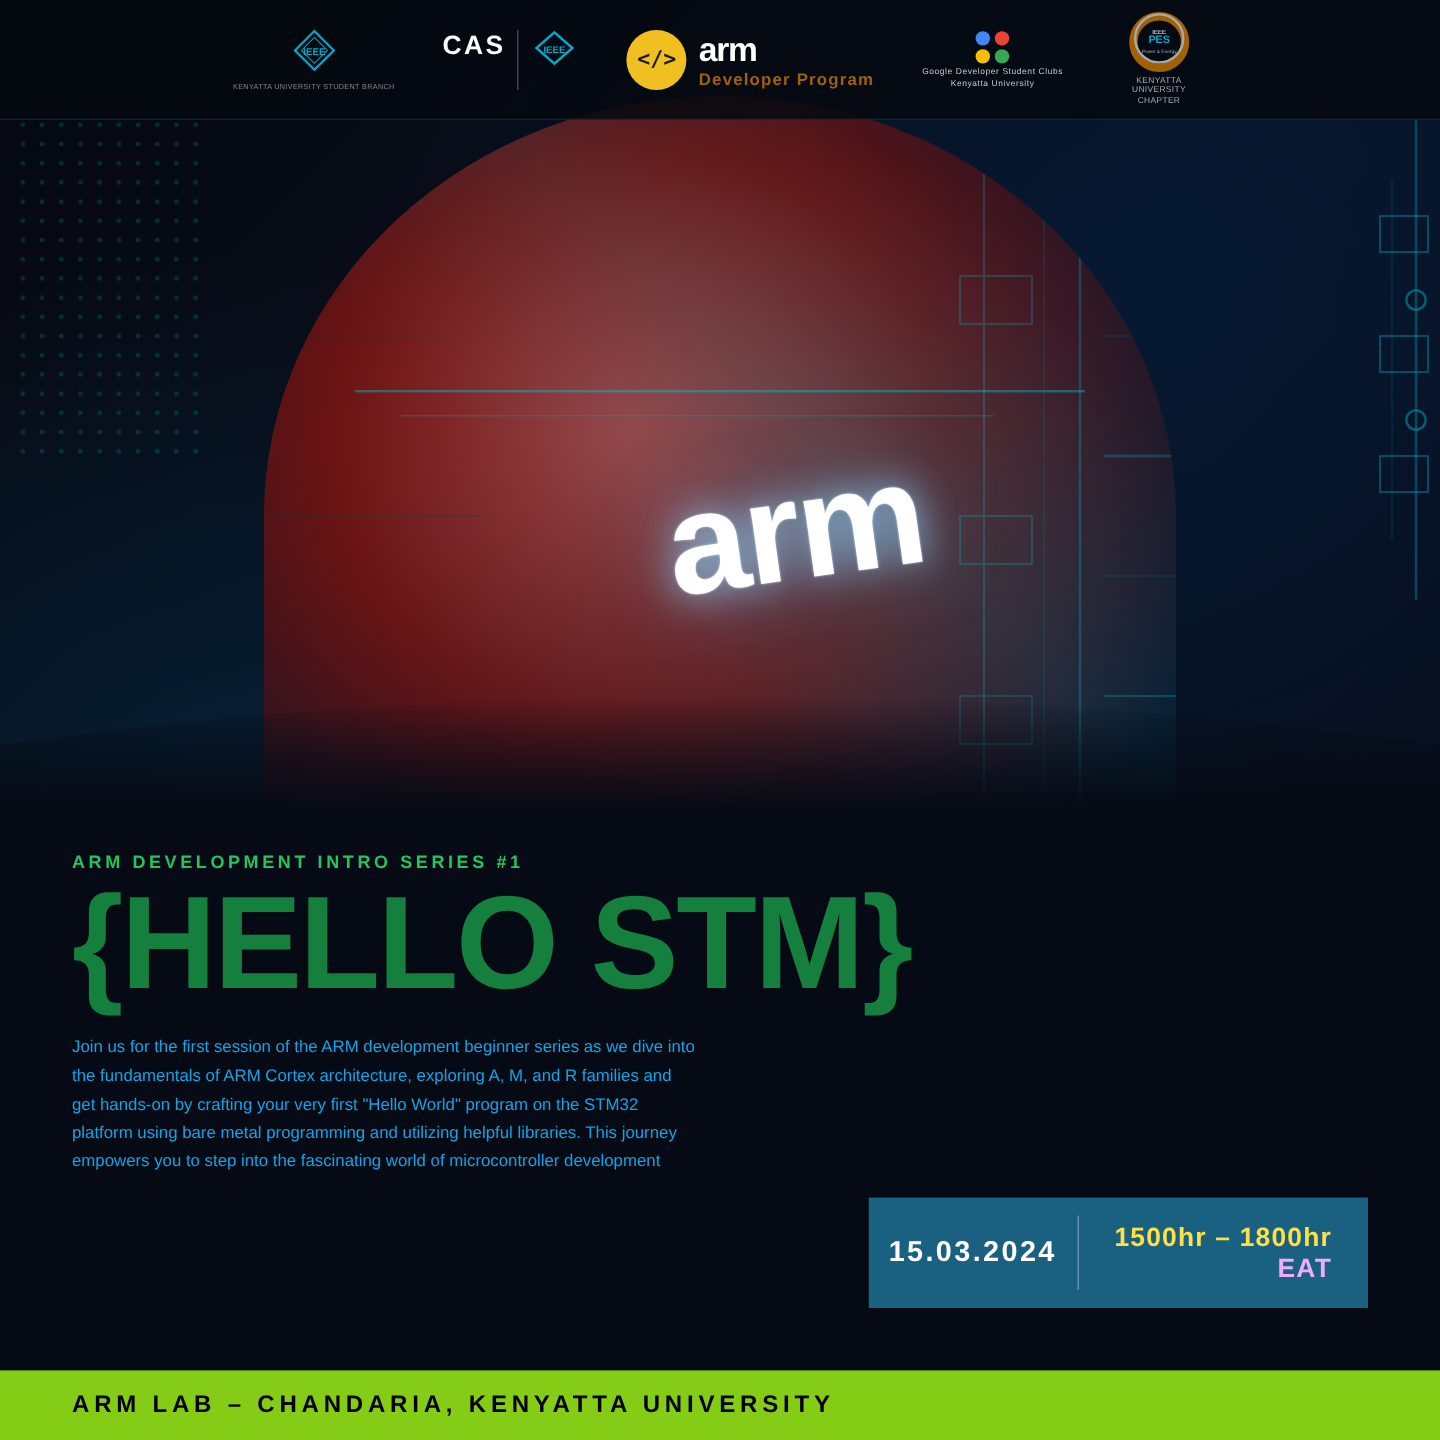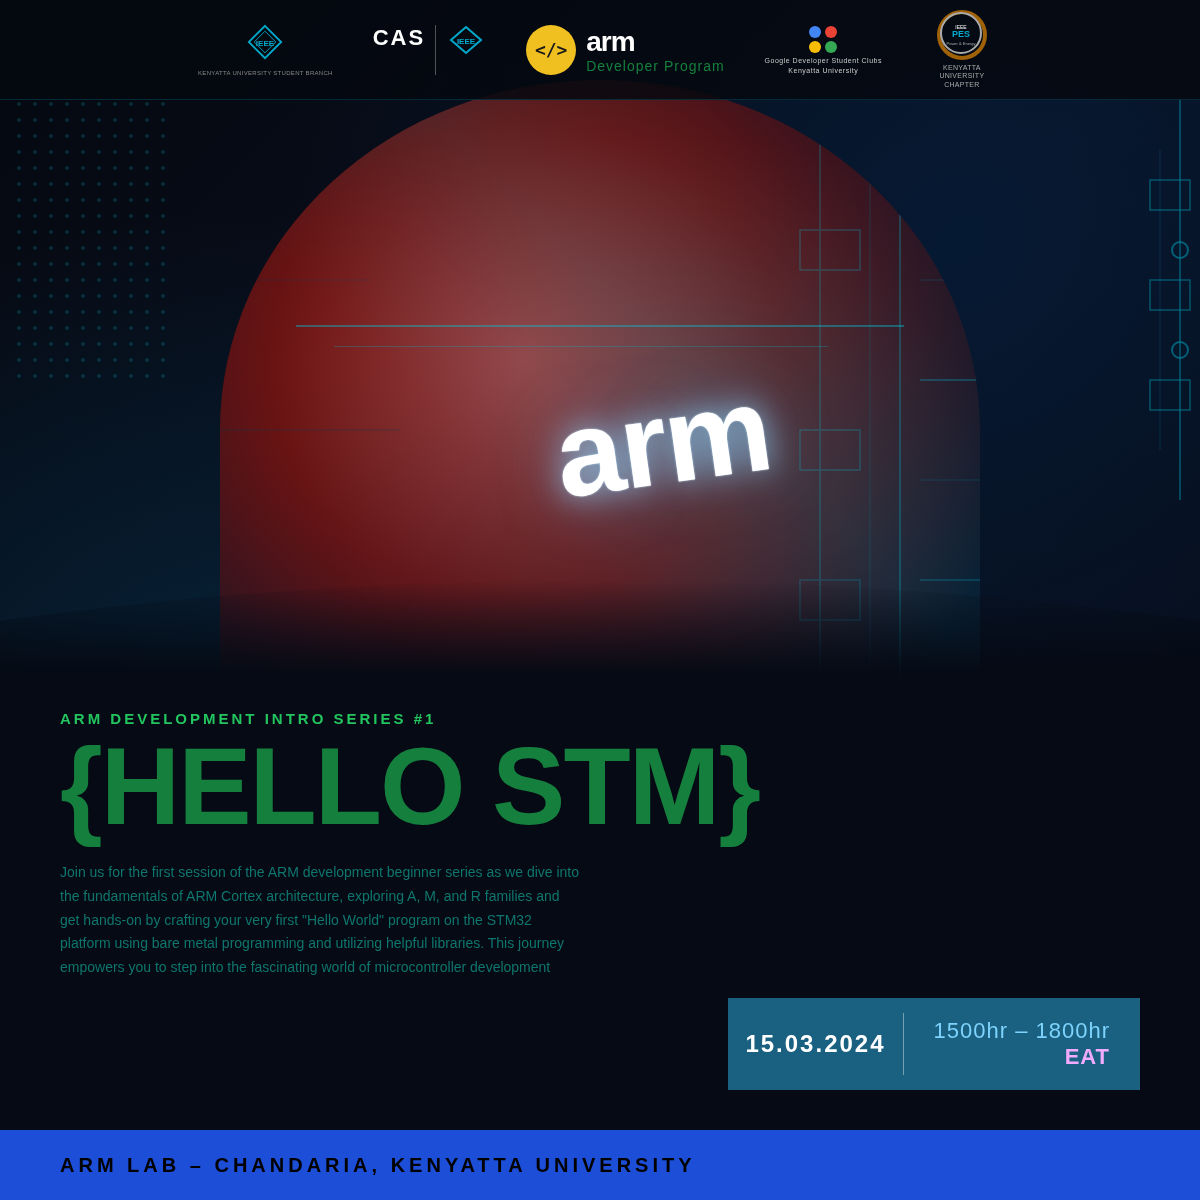--- a/index.html
+++ b/index.html
@@ -112,23 +112,23 @@
     }
 
     .arm-word {
       color: #fff;
       font-size: 28px;
       font-weight: 900;
       letter-spacing: -1px;
     }
 
     .arm-dev-label {
-      color: #15803d;
+      color: #a16207;
       font-size: 14px;
-      font-weight: 400;
+      font-weight: 700;
       letter-spacing: 1px;
     }
 
     
     .gdsc-logo {
       display: flex;
       flex-direction: column;
       align-items: center;
     }
 
@@ -157,25 +157,25 @@
     
     .pes-logo {
       display: flex;
       flex-direction: column;
       align-items: center;
     }
 
     .pes-circle {
       width: 50px;
       height: 50px;
-      border: 4px solid #a16207;
+      border: 7px solid #a16207;
       border-radius: 50%;
       display: flex;
       align-items: center;
-      justify-content: flex-end;
+      justify-content: center;
     }
 
     .pes-inner {
       text-align: center;
     }
 
     .pes-subtext {
       color: #ccc;
       font-size: 5px;
       letter-spacing: 0.3px;
@@ -277,21 +277,21 @@
     .subtitle {
       color: #fff;
       font-size: 22px;
       font-weight: 800;
       letter-spacing: 3px;
       text-transform: uppercase;
       margin-bottom: 25px;
     }
 
     .description {
-      color: #0f766e;
+      color: #0ea5e9;
       font-size: 14px;
       line-height: 1.7;
       max-width: 520px;
       font-weight: 400;
     }
 
     
     .datetime-box {
       position: absolute;
       bottom: 110px;
@@ -324,41 +324,41 @@
 
     .time-part {
       padding: 20px 30px;
       display: flex;
       flex-direction: column;
       align-items: flex-end;
       justify-content: center;
     }
 
     .time-text {
-      color: #7dd3fc;
+      color: #fde047;
       font-size: 22px;
-      font-weight: 400;
+      font-weight: 700;
       letter-spacing: 1px;
     }
 
     .timezone-text {
       color: #f0abfc;
       font-size: 22px;
       font-weight: 700;
       letter-spacing: 1px;
     }
 
     
     .location-bar {
       position: absolute;
       bottom: 0;
       left: 0;
       right: 0;
-      height: 70px;
-      background: #1d4ed8;
+      height: 58px;
+      background: #84cc16;
       display: flex;
       align-items: center;
       padding: 0 60px;
       z-index: 8;
     }
 
     .location-text {
       color: #000;
       font-size: 20px;
       font-weight: 900;

